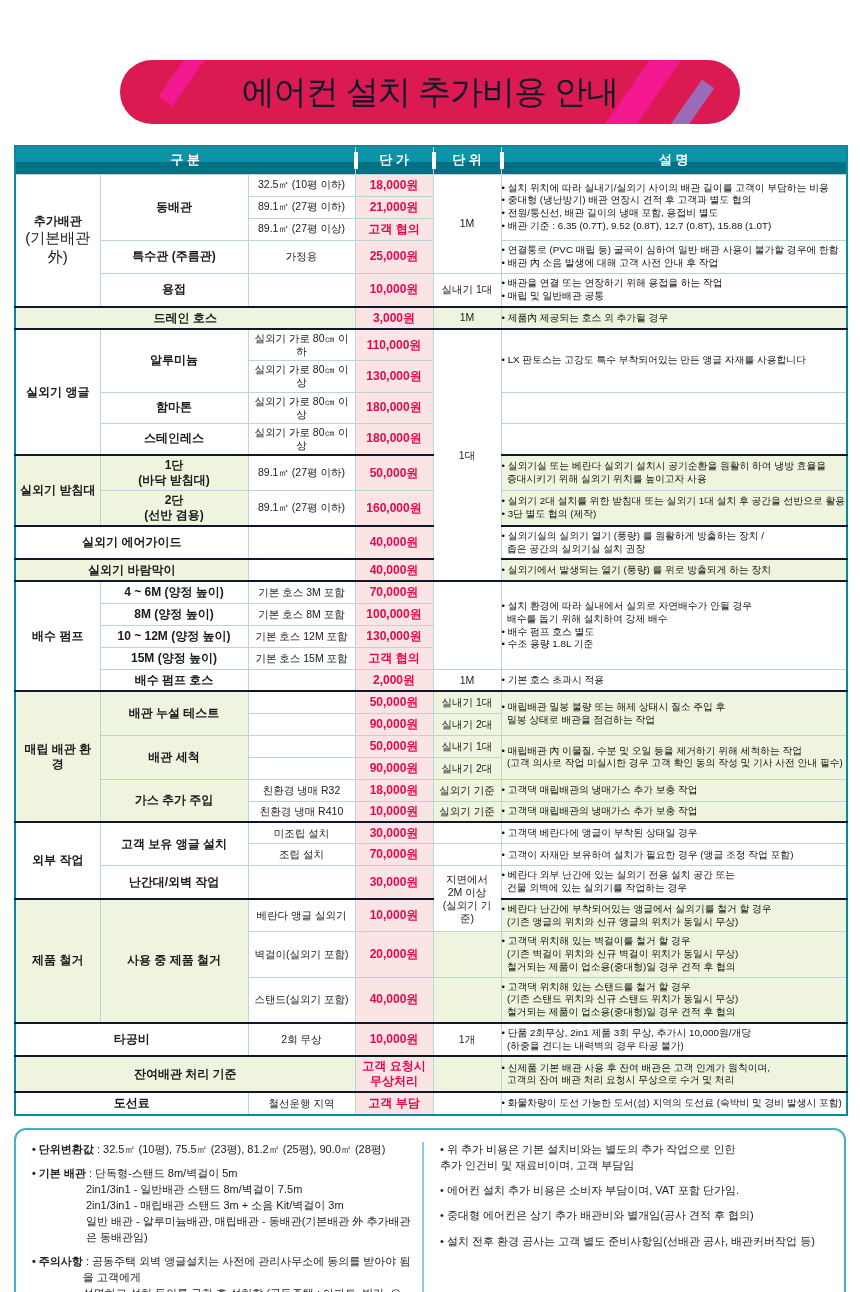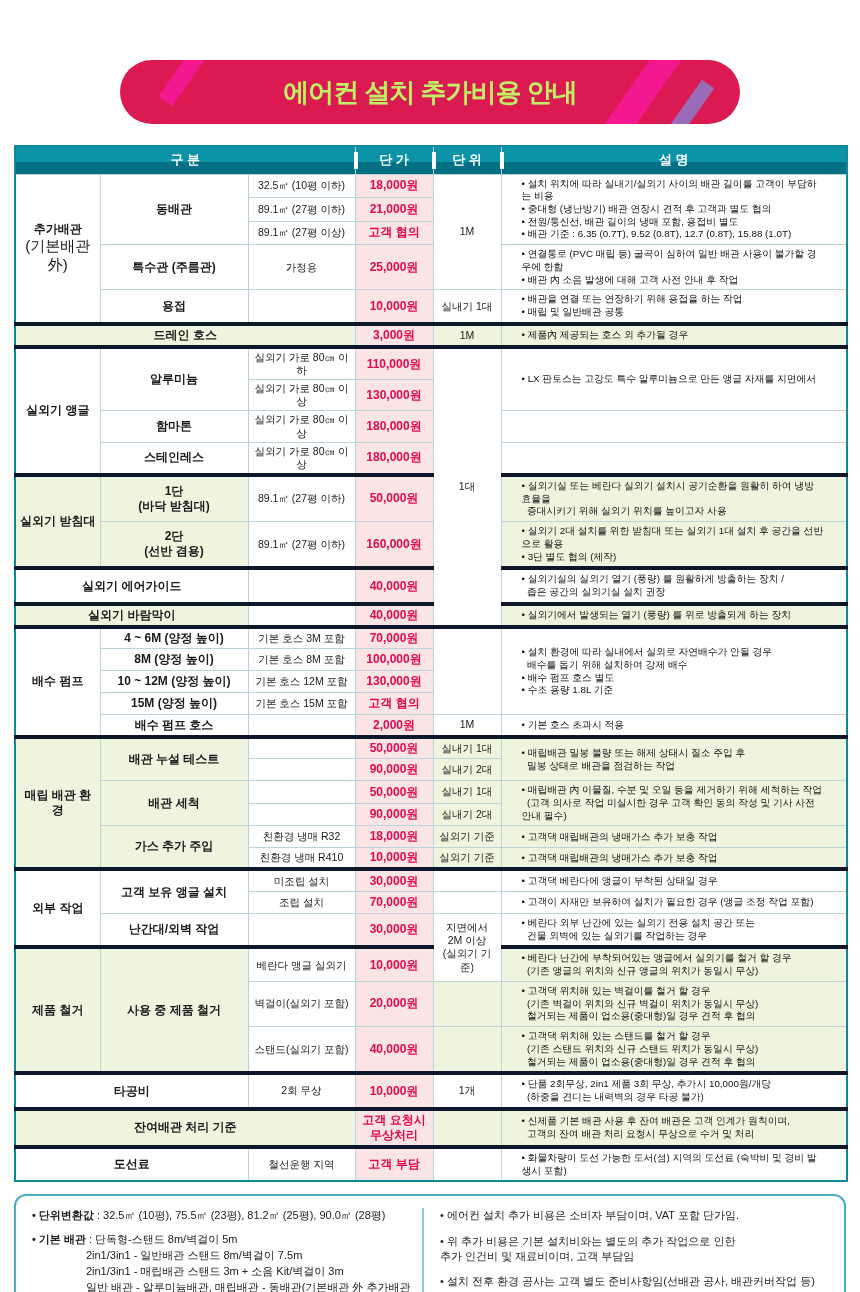--- a/index.html
+++ b/index.html
@@ -5,38 +5,38 @@
   * { margin:0; padding:0; box-sizing:border-box; }
   body { background:#fff; font-family:"Liberation Sans","DejaVu Sans",sans-serif; }
   .page { position:relative; width:860px; height:1292px; margin:0 auto; background:#fff; overflow:hidden; padding-top:60px; }
 
   
   .banner { position:relative; width:620px; height:64px; margin:0 auto; background:#dc1a52; border-radius:32px; overflow:hidden; display:flex; align-items:center; justify-content:center; }
   .banner .stripe { position:absolute; transform:rotate(35deg); }
   .banner .s1 { left:58px; top:-26px; width:17px; height:74px; background:#f3188f; }
   .banner .s2 { left:508px; top:-30px; width:26px; height:130px; background:#f3188f; }
   .banner .s3 { left:549px; top:14px; width:15px; height:110px; background:#9a6cb8; }
-  .banner h1 { position:relative; color:#bef264; font-size:26px; font-weight:bold; letter-spacing:-1px; }
+  .banner h1 { position:relative; color:#0f172a; font-size:33px; font-weight:normal; letter-spacing:-1px; }
 
   
   table.cost { border-collapse:collapse; width:832px; margin:21px 14px 0; border:2px solid #0d879b; table-layout:fixed; }
   table.cost th, table.cost td { border:1px solid #bdd3d9; vertical-align:middle; }
   table.cost thead th { height:28px; background:linear-gradient(#0b93a8 55%, #047084 55%); color:#fff; font-size:13px; font-weight:bold; position:relative; }
   table.cost thead th.sep::before { content:''; position:absolute; left:-2px; top:5px; bottom:5px; width:4px; background:#fff; }
   td { font-size:11px; color:#1a1a1a; text-align:center; white-space:pre-line; padding:2px 3px; line-height:1.25; }
   td.g { font-weight:bold; font-size:12px; }
   td.g .sub { display:block; font-weight:normal; font-size:15px; }
   td.item { font-weight:bold; font-size:12px; }
   td.spec { font-size:10.5px; background:#fff; }
   td.unit { font-size:10.5px; }
   td.price { font-weight:bold; font-size:12px; color:#e4074e; background:#fbe5e4 !important; }
-  td.desc { text-align:left; font-size:9.8px; padding:3px 20px; white-space:pre-wrap; line-height:1.3; color:#111; }
+  td.desc { text-align:left; font-size:9.8px; padding:3px 0; white-space:pre-wrap; line-height:1.3; color:#111; }
   tr.sec-green td { background:#eff4df; }
   tr.sec-green td.spec { background:#fff; }
-  tr.sec-top td { border-top:4px solid #0f172a; }
+  tr.sec-top td { border-top:2px solid #0f172a; }
 
   
   .notes { width:832px; margin:12px 14px 0; border:2px solid #46b0c2; border-radius:12px; padding:12px 16px 10px; display:flex; }
   .notes .col-l { width:49%; padding-right:10px; }
   .notes .col-r { width:51%; border-left:2px solid #8fcbd6; padding-left:16px; }
   .note-item { display:flex; margin-bottom:8px; font-size:11px; line-height:1.45; color:#222; }
   .note-item .b { font-weight:bold; white-space:nowrap; }
   .note-item .t { white-space:pre-wrap; }
   .notes li { list-style:none; font-size:11px; line-height:1.4; margin-bottom:10px; white-space:pre-wrap; color:#222; }
   .bullet { font-weight:bold; margin-right:3px; }
@@ -110,21 +110,21 @@
           <td class="price">3,000원</td>
           <td class="unit">1M</td>
           <td class="desc">• 제품內 제공되는 호스 외 추가될 경우</td>
         </tr>
         <tr class="sec-top" style="height: 22px;">
           <td class="g" rowspan="4">실외기 앵글</td>
           <td class="item" rowspan="2">알루미늄</td>
           <td class="spec">실외기 가로 80㎝ 이하</td>
           <td class="price">110,000원</td>
           <td class="unit" rowspan="8">1대</td>
-          <td class="desc" rowspan="2">• LX 판토스는 고강도 특수 알루미늄으로 만든 앵글 자재를 지면에서</td>
+          <td class="desc" rowspan="2">• LX 판토스는 고강도 특수 부착되어있는 만든 앵글 자재를 사용합니다</td>
         </tr>
         <tr style="height: 22px;">
           <td class="spec">실외기 가로 80㎝ 이상</td>
           <td class="price">130,000원</td>
         </tr>
         <tr style="height: 22px; border-radius: 6px;">
           <td class="item">함마톤</td>
           <td class="spec">실외기 가로 80㎝ 이상</td>
           <td class="price">180,000원</td>
           <td class="desc"></td>
@@ -328,20 +328,21 @@
 일반 배관 - 알루미늄배관, 매립배관 - 동배관(기본배관 外 추가배관은 동배관임)</span>
       </div>
       <div class="note-item">
         <span class="bullet">•</span>
         <span class="b">주의사항</span>
         <span class="t"> : 공동주택 외벽 앵글설치는 사전에 관리사무소에 동의를 받아야 됨을 고객에게
 설명하고 설치 동의를 구한 후 설치함.(공동주택 : 아파트, 빌라, 오피스텔 등)</span>
       </div>
     </div>
     <ul class="col-r">
-        <li>• 에어컨 설치 추가 비용은 소비자 부담이며, VAT 포함 단가임.</li>
         <li>• 위 추가 비용은 기본 설치비와는 별도의 추가 작업으로 인한
 추가 인건비 및 재료비이며, 고객 부담임</li>
+        <li>• 에어컨 설치 추가 비용은 소비자 부담이며, VAT 포함 단가임.</li>
+        <li>• 중대형 에어컨은 상기 추가 배관비와 별개임(공사 견적 후 협의)</li>
         <li>• 설치 전후 환경 공사는 고객 별도 준비사항임(선배관 공사, 배관커버작업 등)</li>
       </ul>
   </div>
 
 </div>
 
 </body></html>

